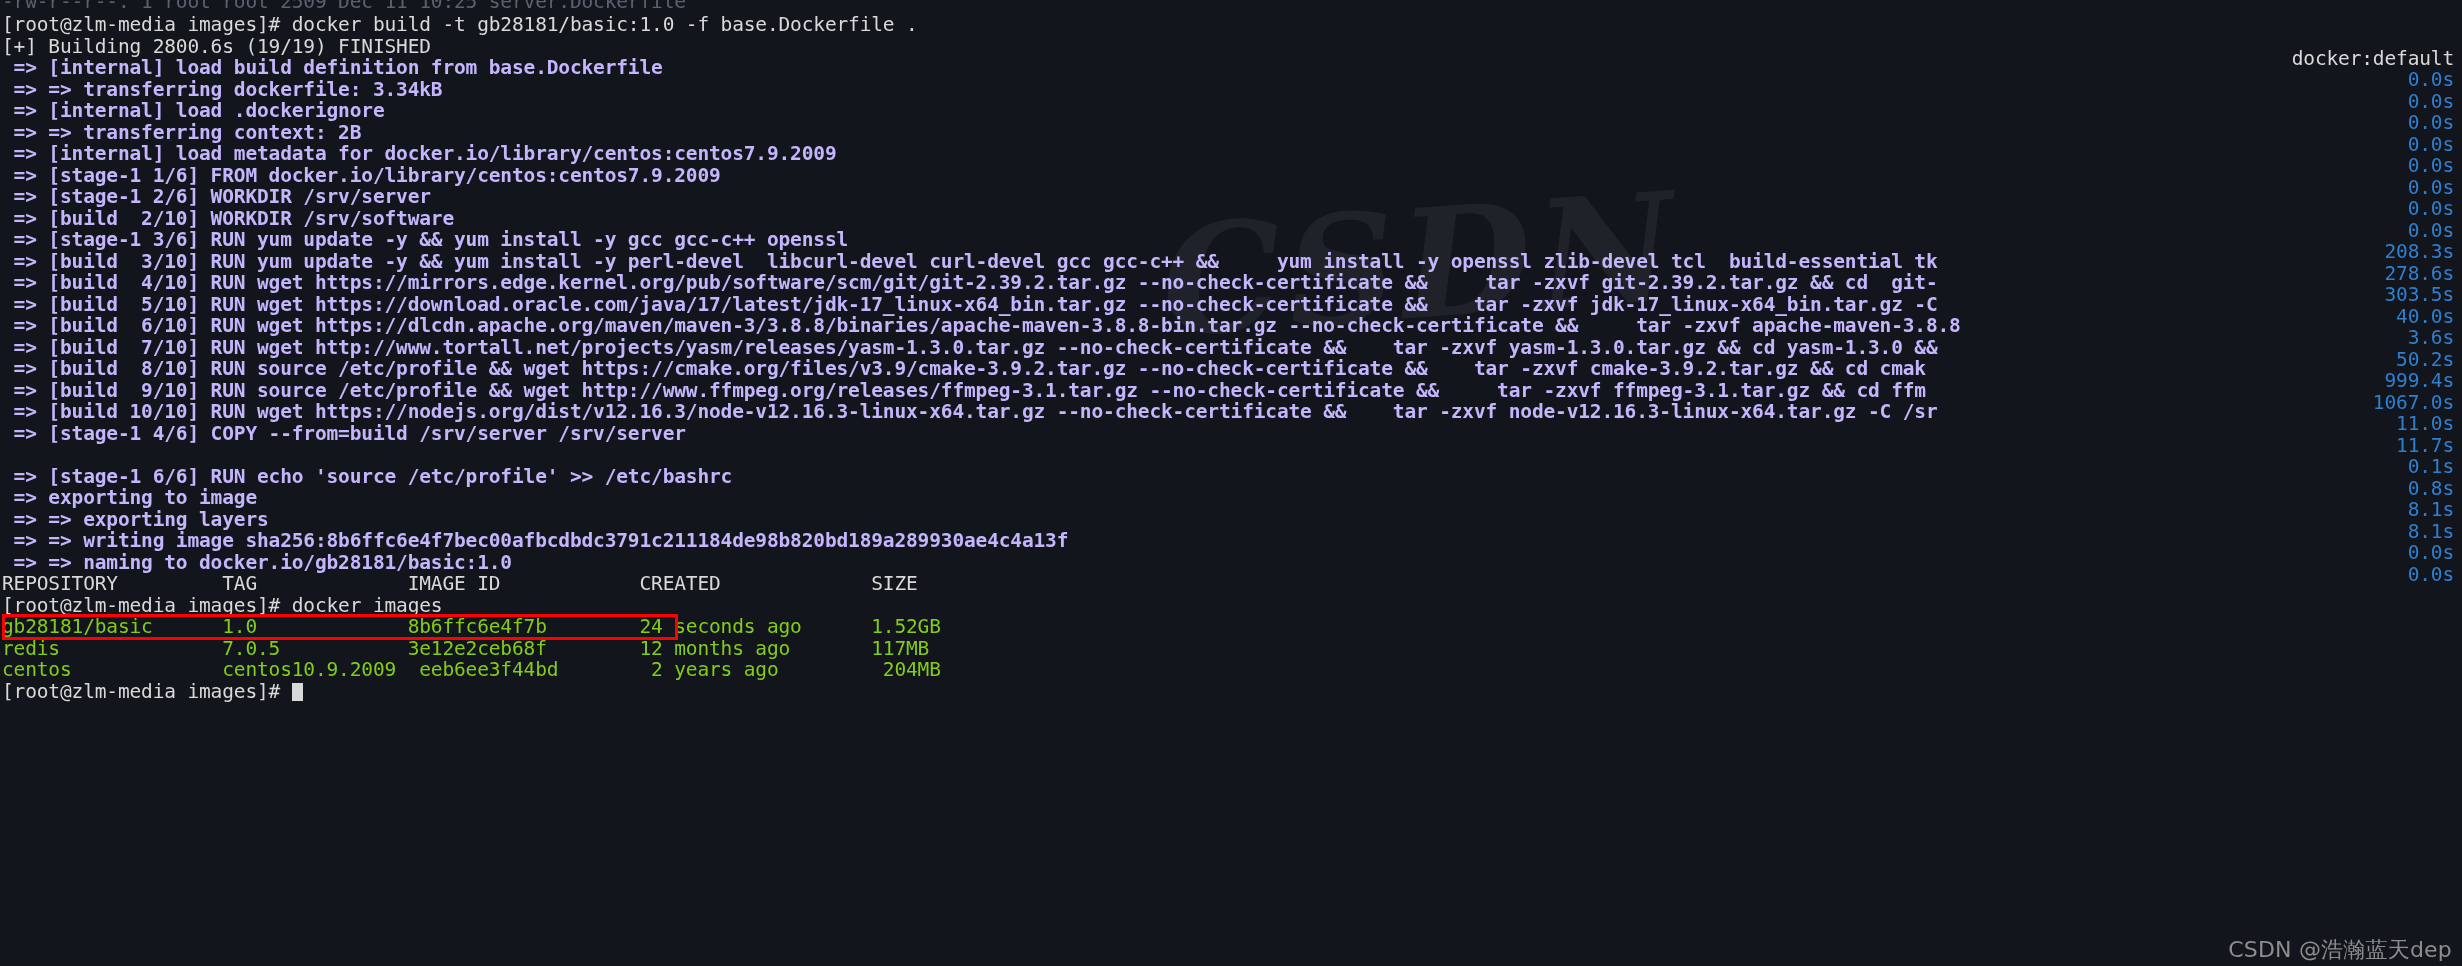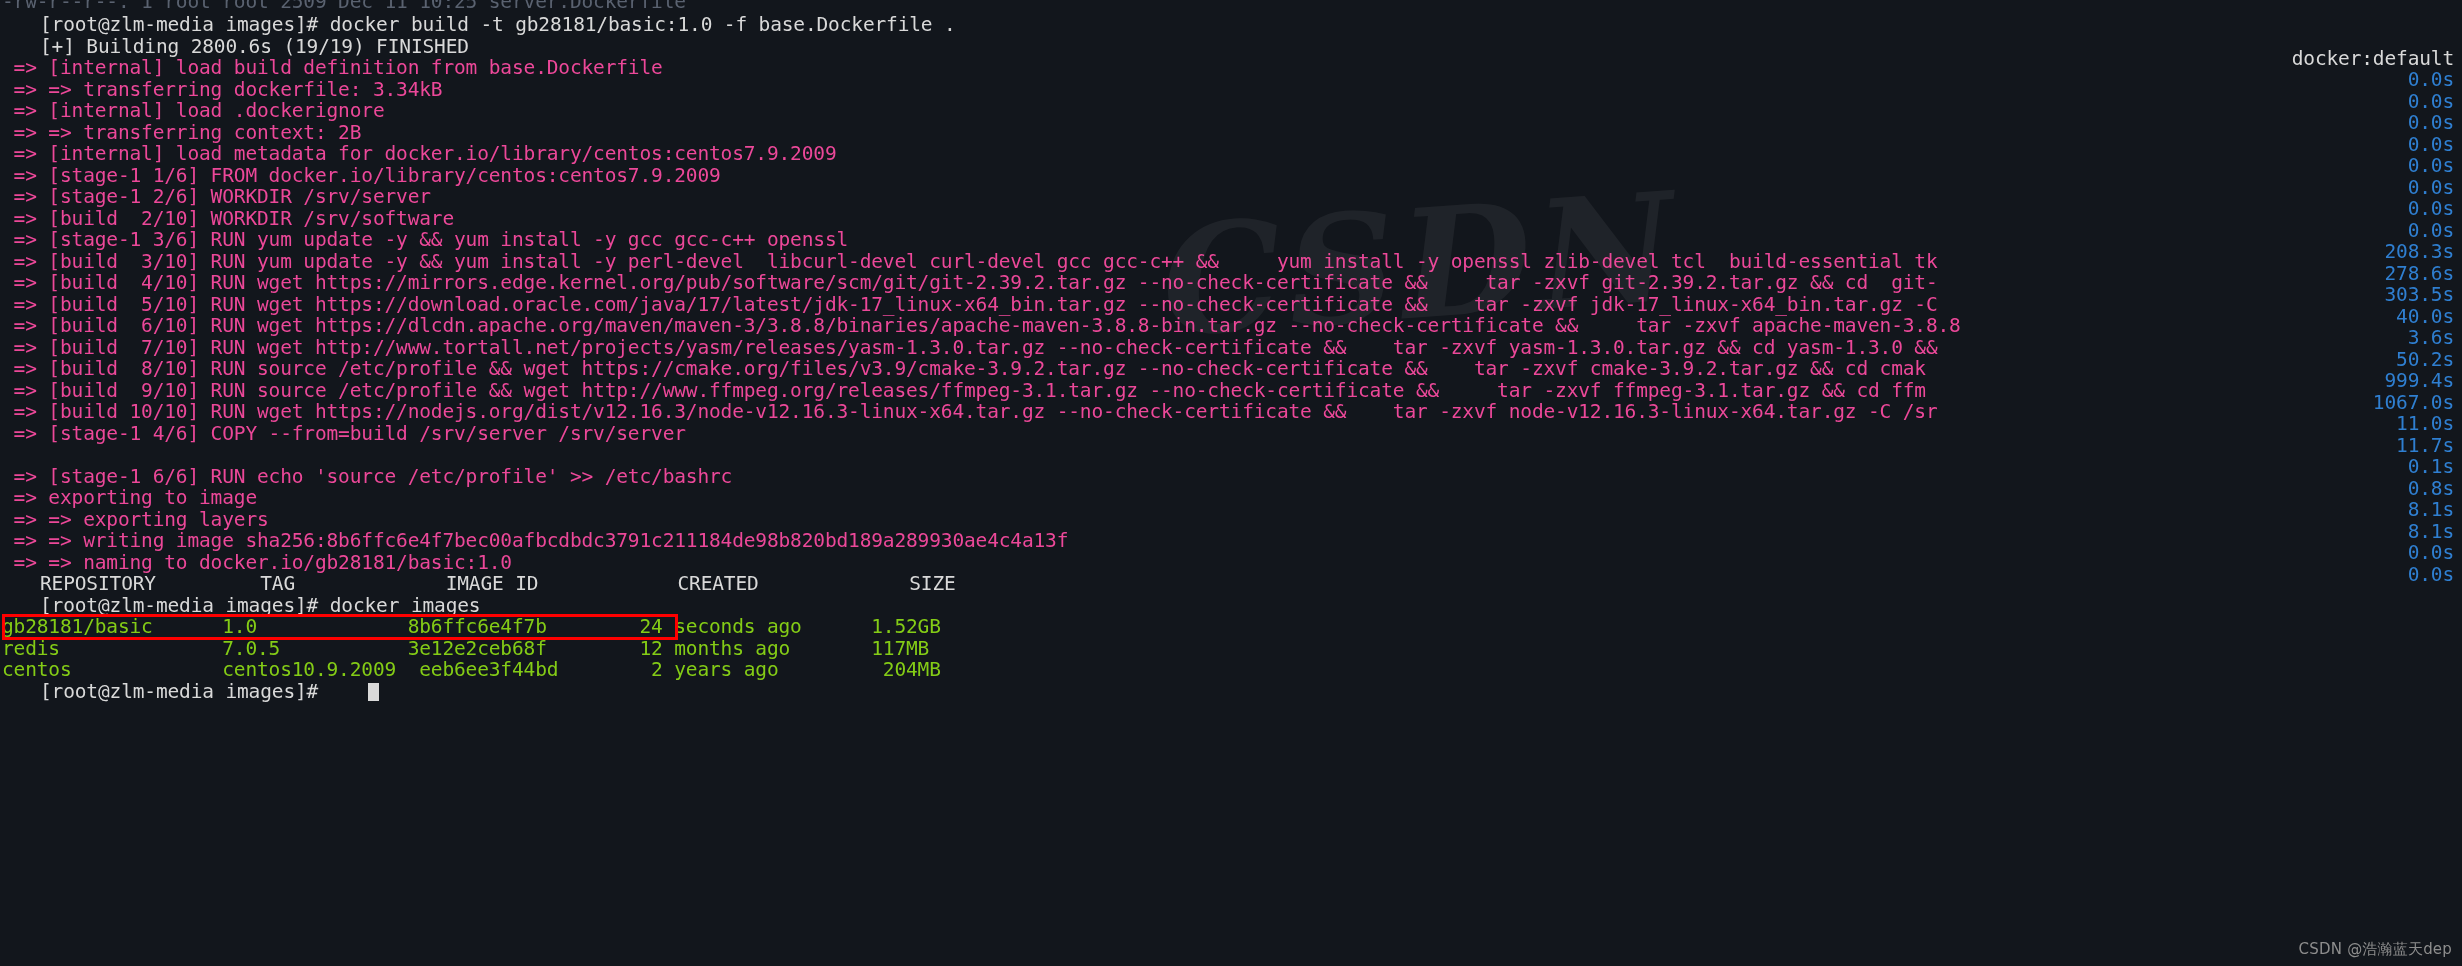--- a/index.html
+++ b/index.html
@@ -59,22 +59,22 @@
     position: relative;
     height: 21.5px;
     white-space: pre;
     padding-left: 2px;
     box-sizing: border-box;
   }
 
   .txt { display: inline; }
 
   
-  .c-white   { color: #d9d9d9; margin-left: 38px; }
-  .c-blue    { color: #ec4899; }
+  .c-white   { color: #d9d9d9; }
+  .c-blue    { color: #c4b5fd; font-weight: bold; }
   .c-dim     { color: #5a6270; }
   .c-grey    { color: #84cc16; margin-top: 12px; }
 
   .time {
     position: absolute;
     right: 8px;
     top: 12px;
     color: #2f7fd1;
     white-space: pre;
   }
@@ -111,21 +111,21 @@
   }
   .row.clipped .txt { position: relative; top: -9px; }
 
   #csdn-watermark {
     position: absolute;
     right: 10px;
     bottom: 6px;
     z-index: 9;
     color: #8d8d8d;
     font-family: "DejaVu Sans", "Liberation Sans", sans-serif;
-    font-size: 15px;
+    font-size: 22px;
     letter-spacing: 0.2px;
   }
 </style>
 </head>
 <body>
 
 <div id="terminal">
 
   <div id="watermark">CSDN</div>
 

